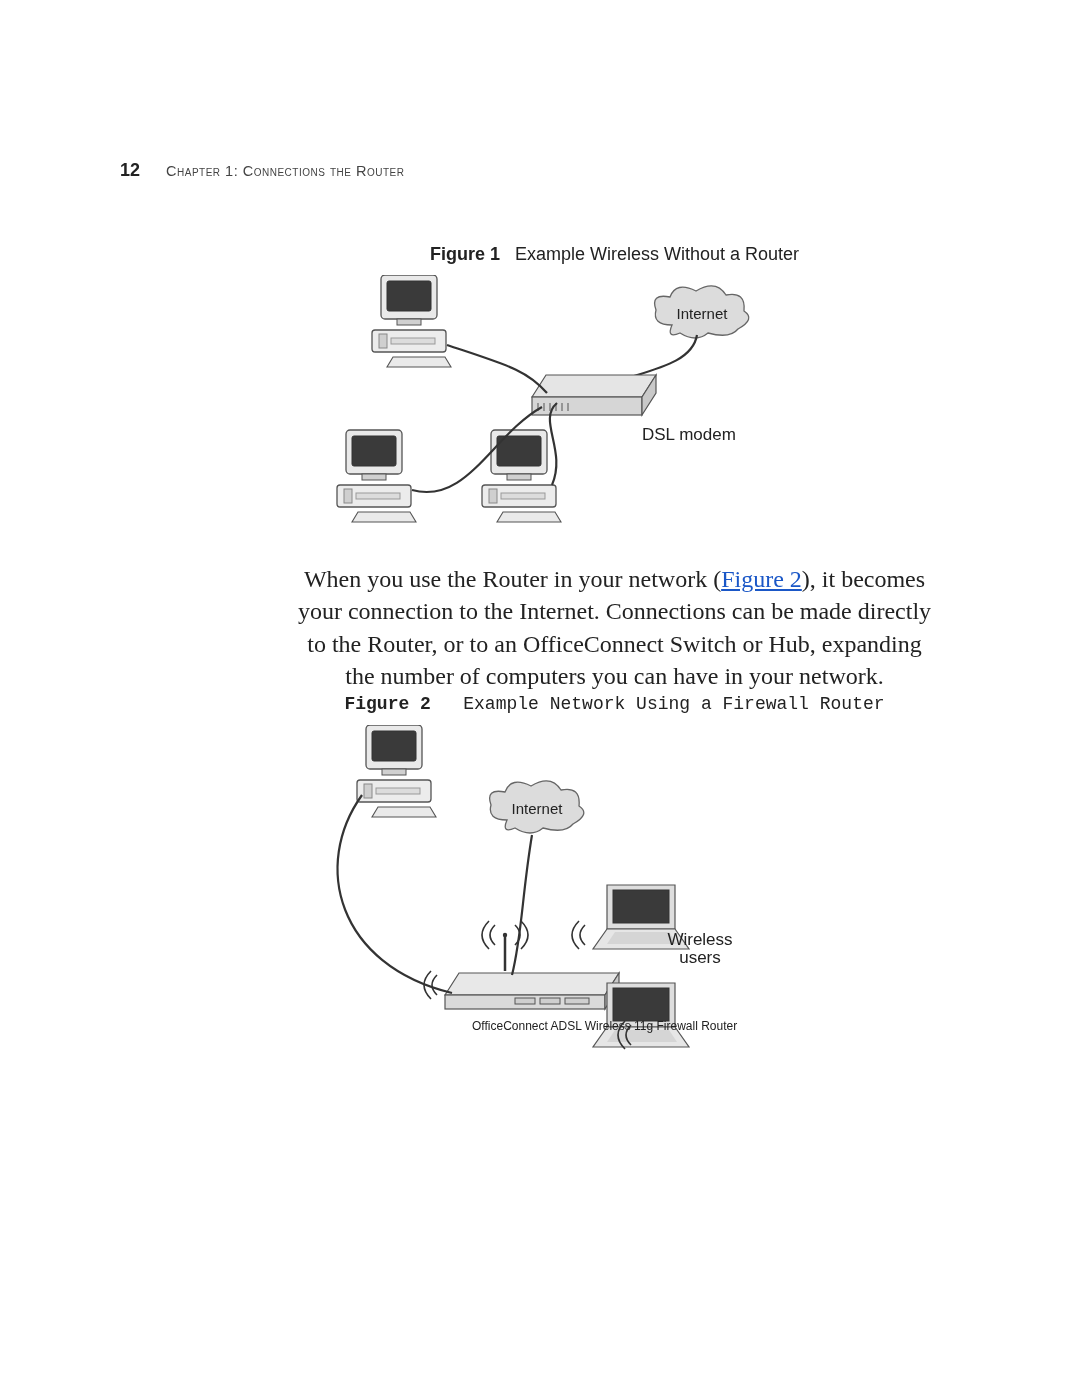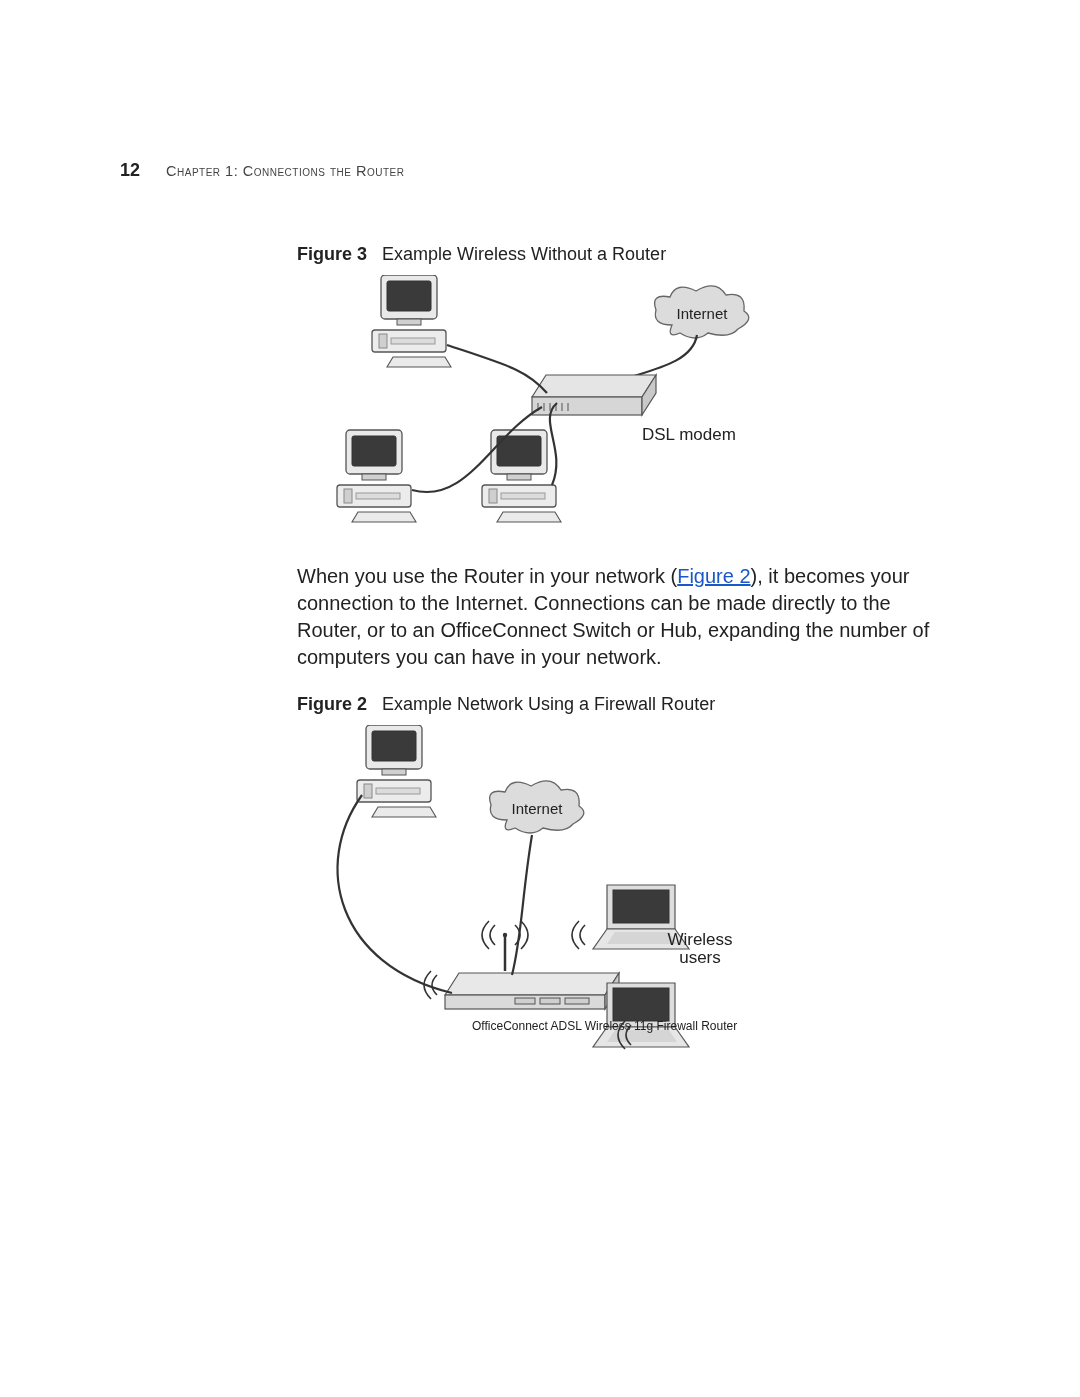--- a/index.html
+++ b/index.html
@@ -8,20 +8,21 @@
     background: #fff;
     width: 1080px;
     height: 1397px;
     font-family: "Helvetica Neue", Arial, sans-serif;
     color: #222;
   }
   .page {
     position: relative;
     width: 942px;
     height: 1397px;
+    text-align: center;
   }
   
   .rh {
     position: absolute;
     top: 160px;
     left: 120px;
     display: flex;
     align-items: baseline;
     gap: 26px;
     color: #444;
@@ -41,22 +42,23 @@
     position: absolute;
     left: 297px;
     width: 635px;
     color: #222;
   }
   .figcap {
     font-size: 18px;
   }
   .figcap .bold { font-weight: 700; }
   .para {
-    font-size: 20px;
+    font-size: 24px;
     line-height: 1.35;
+    font-family: Liberation Serif, serif;
   }
   .para .link {
     color: #1a57c7;
     text-decoration: underline;
     cursor: pointer;
   }
   
   svg .stroke { stroke: #333; fill: none; }
   svg text { font-family: "Helvetica Neue", Arial, sans-serif; fill: #222; }
 </style>
@@ -64,21 +66,21 @@
 <body>
 
 <div class="page">
 
   <div class="rh">
     <span class="pg">12</span>
     <span class="chap">Chapter 1: Connections the Router</span>
   </div>
 
   <div class="col figcap" style="top:244px;">
-    <span class="bold">Figure 3</span>
+    <span class="bold">Figure 1</span>
     &nbsp;&nbsp;<span>Example Wireless Without a Router</span>
   </div>
 
   <div class="col" style="top:275px; height:270px;">
     <svg viewBox="0 0 635 270" width="635" height="270">
       <defs>
 
         <g id="desktop">
 
           <rect x="14" y="0" width="56" height="44" rx="4" fill="#e9e9e9" stroke="#555" stroke-width="1.3"></rect>
@@ -138,21 +140,21 @@
       <path d="M150 70 C 210 90, 230 95, 250 118" class="stroke" stroke-width="2.2"></path>
       <path d="M115 215 C 170 230, 195 160, 245 132" class="stroke" stroke-width="2.2"></path>
       <path d="M255 210 C 270 175, 240 145, 260 128" class="stroke" stroke-width="2.2"></path>
     </svg>
   </div>
 
   <div class="col para" style="top:563px;">
     <span>When you use the Router in your network (</span><span class="link">Figure 2</span><span>), it becomes your connection to the Internet. Connections can be made directly to the Router, or to an OfficeConnect Switch or Hub, expanding the number of computers you can have in your network.</span>
   </div>
 
-  <div class="col figcap" style="top:694px;">
+  <div class="col figcap" style="top:694px;font-family:Liberation Mono, monospace;">
     <span class="bold">Figure 2</span>
     &nbsp;&nbsp;<span>Example Network Using a Firewall Router</span>
   </div>
 
   <div class="col" style="top:725px; left:297px; width:635px; height:340px;">
     <svg viewBox="0 0 635 340" width="635" height="340">
       <defs>
 
         <g id="laptop">
           <path d="M10 0 L78 0 L78 44 L10 44 Z" fill="#dedede" stroke="#555" stroke-width="1.2"></path>

